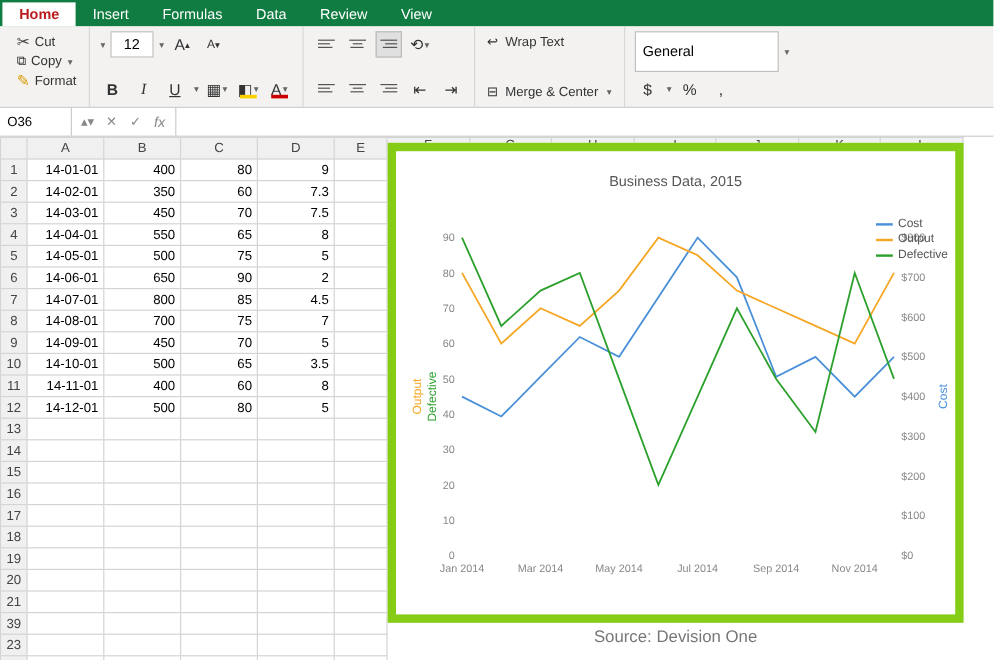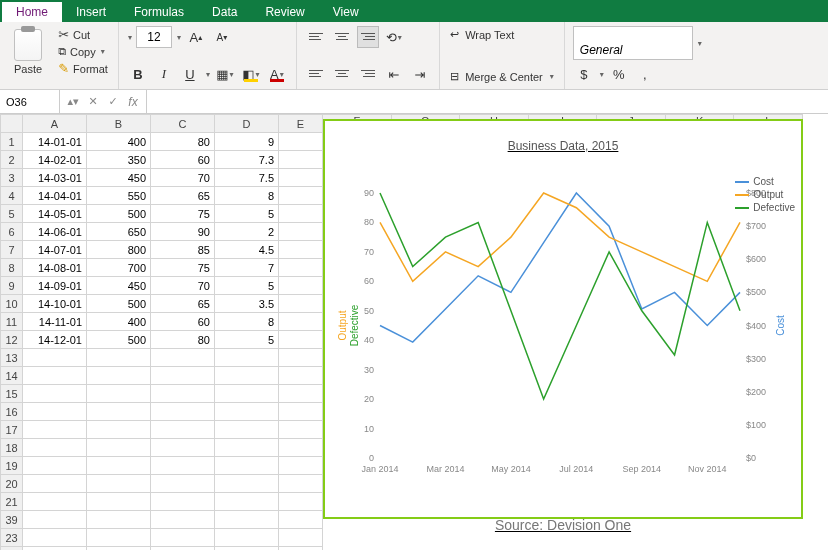--- a/index.html
+++ b/index.html
@@ -1,21 +1,21 @@
 <!DOCTYPE html>
 <html><head>
 <meta charset="utf-8">
 <style>
 * { margin: 0; padding: 0; box-sizing: border-box; font-family: -apple-system, "Segoe UI", Arial, sans-serif; }
 body { width: 828px; height: 550px; overflow: hidden; background: #fff; font-size: 12px; }
 
 
 .ribbon-tabs { background: #107c41; height: 22px; display: flex; align-items: flex-end; padding-left: 2px; }
 .ribbon-tab { padding: 3px 14px; color: #fff; font-size: 12px; cursor: pointer; }
-.ribbon-tab.active { background: #fff; color: #701a75; font-weight: 400; }
+.ribbon-tab.active { background: #fff; color: #b91c1c; font-weight: 700; }
 
 .ribbon-body { background: #f3f2f1; border-bottom: 1px solid #d0d0d0; height: 68px; display: flex; }
 .ribbon-group { border-right: 1px solid #d8d8d8; padding: 4px 8px; display: flex; flex-direction: column; justify-content: space-between; }
 .rg-row { display: flex; align-items: center; gap: 4px; }
 .icon-btn { width: 22px; height: 22px; display: flex; align-items: center; justify-content: center; border: 1px solid transparent; cursor: pointer; font-size: 13px; color: #333; }
 .dropdown-caret { font-size: 8px; color: #666; margin-left: 1px; }
 
 .paste-btn { display: flex; flex-direction: column; align-items: center; padding: 2px 6px; cursor: pointer; }
 .paste-icon { width: 28px; height: 32px; background: linear-gradient(#fff,#f4f4f4); border: 1px solid #c0c0c0; border-radius: 3px; position: relative; }
 .paste-icon::before { content:""; position:absolute; top:-4px; left:6px; width:14px; height:6px; background:#999; border-radius:2px; }
@@ -40,21 +40,21 @@
 .fill-red::after { background:#c00; }
 
 .align-icon { width: 14px; height: 12px; display: block; }
 .align-icon span { display:block; height:1.5px; background:#555; margin:1.5px 0; }
 .al-l span:nth-child(2){width:70%} .al-l span:nth-child(3){width:85%}
 .al-c span{margin-left:auto;margin-right:auto} .al-c span:nth-child(2){width:60%} .al-c span:nth-child(3){width:80%}
 .al-r span{margin-left:auto} .al-r span:nth-child(2){width:70%} .al-r span:nth-child(3){width:85%}
 
 .wrap-text-item, .merge-item { display: flex; align-items: center; gap: 6px; font-size: 11px; color: #333; cursor: pointer; padding: 2px; }
 
-.number-format { height: 22px; width: 120px; border: 1px solid #c0c0c0; background: #fff; padding: 16px 6px; font-size: 12px; display:flex; align-items:flex-start;font-style:italic; }
+.number-format { height: 22px; width: 120px; border: 1px solid #c0c0c0; background: #fff; padding: 16px 6px; font-size: 12px; display:flex; align-items:center; }
 
 
 .formula-bar { height: 24px; border-bottom: 1px solid #ccc; display: flex; align-items: center; background: #fff; }
 .name-box { width: 60px; height: 100%; border-right: 1px solid #ccc; padding: 0 6px; font-size: 11px; display: flex; align-items: center; }
 .fb-controls { display:flex; align-items:center; padding: 0 4px; gap:2px; border-right:1px solid #ccc; height:100%; }
 .fb-btn { width: 18px; text-align:center; color:#888; font-size:11px; cursor:pointer; }
 .fx { font-style: italic; font-size: 12px; }
 .formula-input { flex:1; padding: 0 6px; }
 
 
@@ -63,21 +63,21 @@
 .grid th, .grid td { border: 1px solid #d4d4d4; font-size: 11px; height: 18px; padding: 0 4px; }
 .grid thead th { background: #f0f0f0; text-align: center; color: #444; font-weight: normal; }
 .row-hdr { background: #f0f0f0; text-align: center; color: #444; width: 22px; }
 .col-A, .col-B, .col-C, .col-D { width: 64px; text-align: right; }
 .col-A { text-align: right; }
 .col-E { width: 44px; }
 .chart-col { width: 480px; }
 .grid td.overlay-cell { padding:0; position:relative; border:none; }
 
 
-.chart-box { position:absolute; left:0; top:-14px; width: 480px; height: 400px; background:#fff; border:2px solid #84cc16;text-decoration:underline; }
+.chart-box { position:absolute; left:0; top:-14px; width: 480px; height: 400px; background:#fff; border:7px solid #84cc16; }
 .chart-title { text-align:center; font-size:12px; color:#555; margin-top:18px; }
 .chart-svg { display:block; }
 .chart-caption { text-align:center; font-size:14px; color:#777; margin-top:4px; }
 .legend { position:absolute; top:55px; right:6px; font-size:10px; color:#555; }
 .legend-item { display:flex; align-items:center; gap:4px; margin-bottom:2px; }
 .legend-swatch { width:14px; height:2px; }
 
 .axis-text { font-size:9px; fill:#888; }
 .axis-label-l { fill:#f5a623; font-size:10px; }
 .axis-label-l2 { fill:#2ca02c; font-size:10px; }
@@ -91,24 +91,20 @@
   <div class="ribbon-tab">Insert</div>
   <div class="ribbon-tab">Formulas</div>
   <div class="ribbon-tab">Data</div>
   <div class="ribbon-tab">Review</div>
   <div class="ribbon-tab">View</div>
 </div>
 
 <div class="ribbon-body">
   <div class="ribbon-group">
     <div class="rg-row">
-      <div class="paste-btn">
-        <div class="paste-icon"></div>
-        <div class="clip-text">Paste</div>
-      </div>
       <div class="clip-side">
         <div class="clip-side-item">
             <span class="scissors">✂</span>
             <span>Cut</span>
           </div>
         <div class="clip-side-item">
             <span>⧉</span>
             <span>Copy</span>
             <span class="dropdown-caret">▾</span>
           </div>

